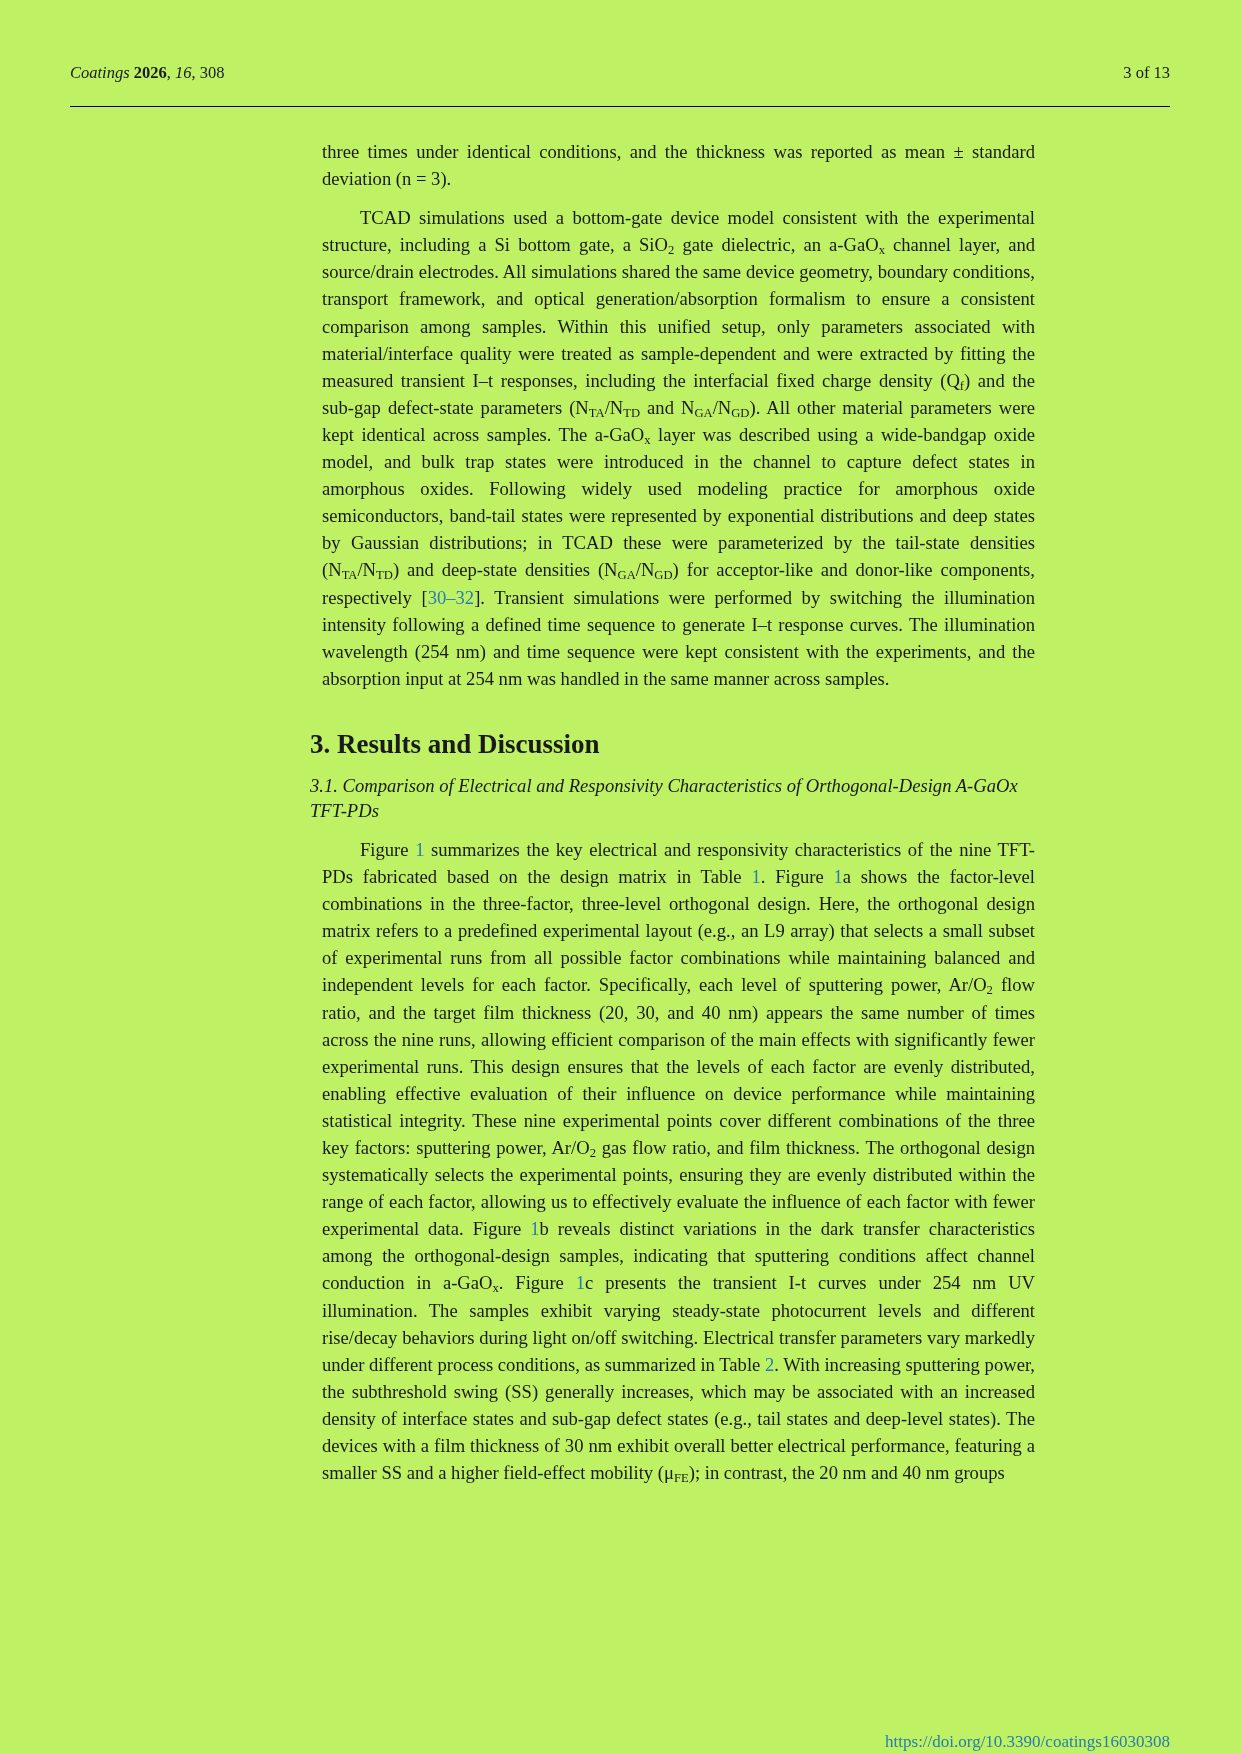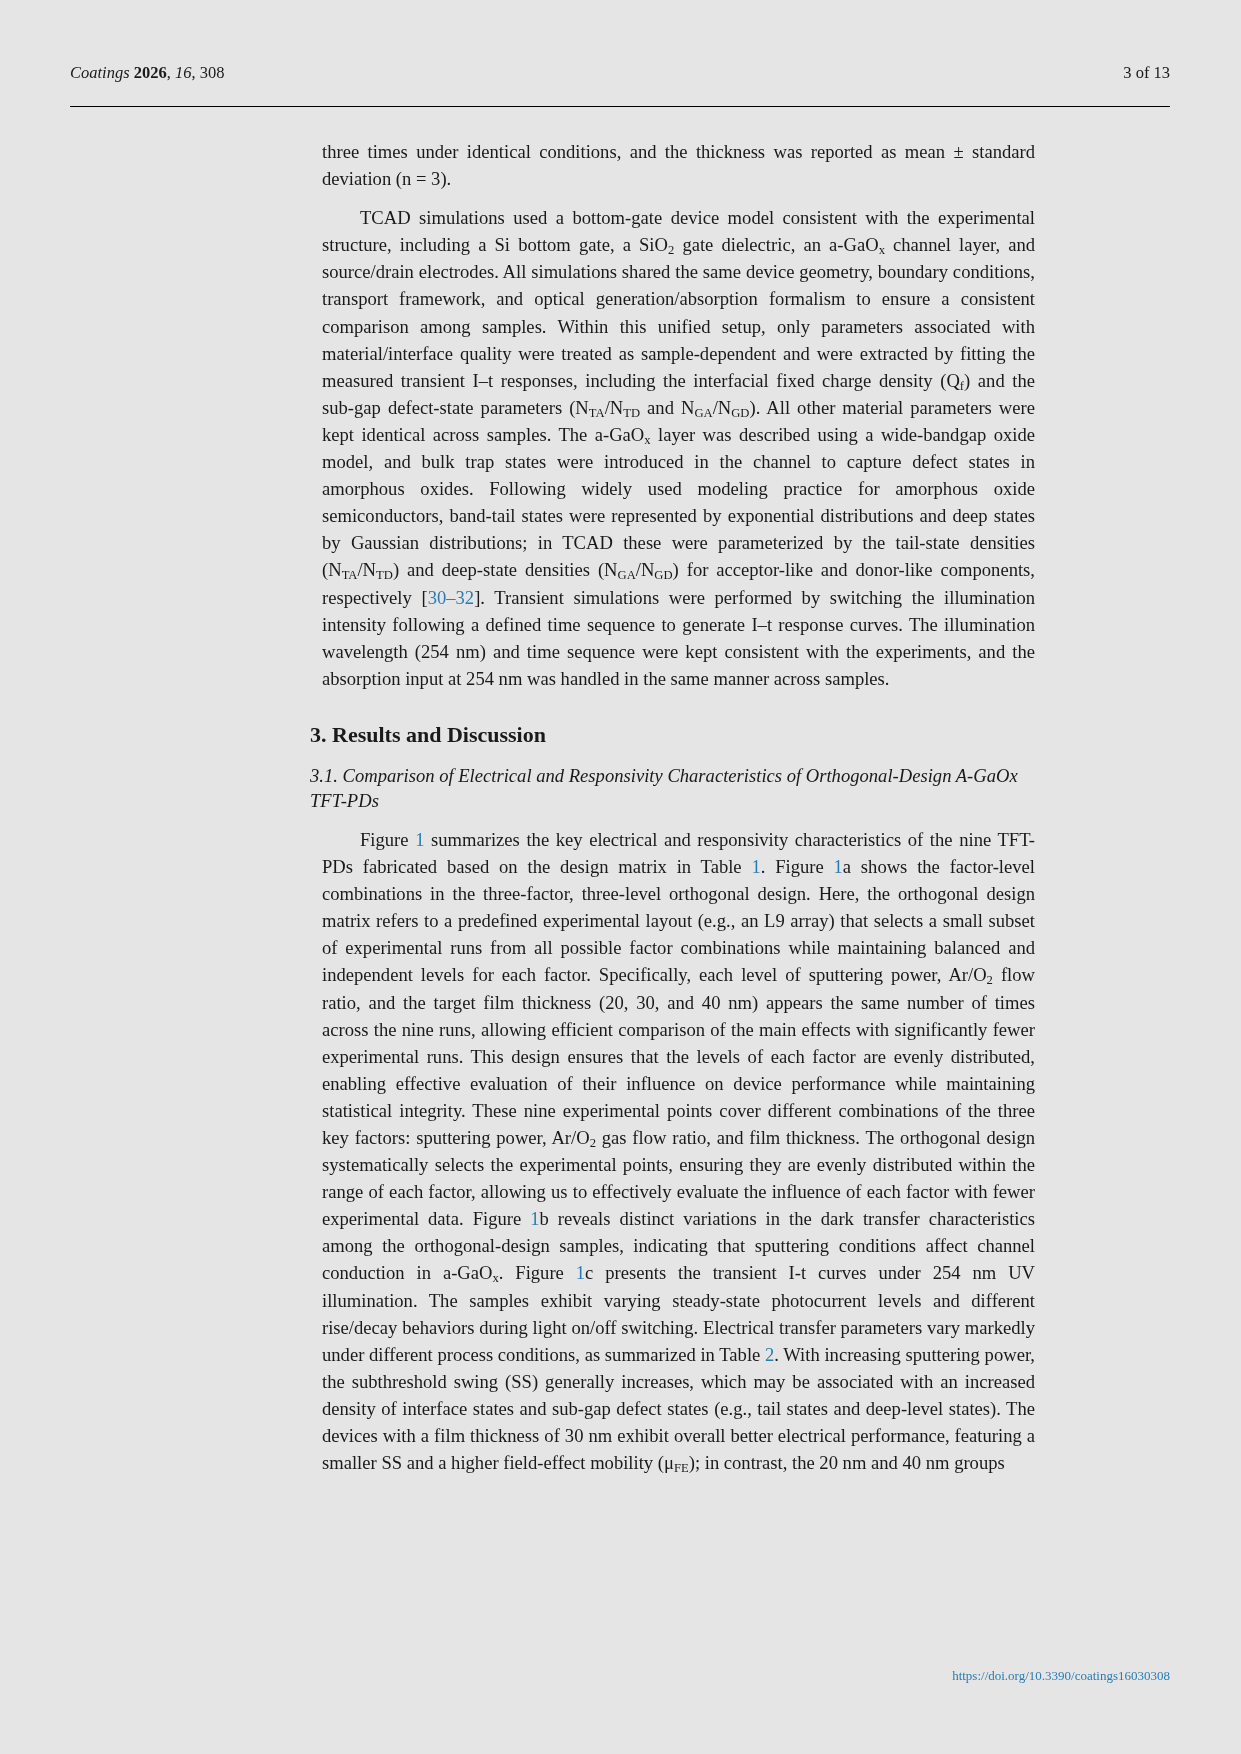--- a/index.html
+++ b/index.html
@@ -1,21 +1,21 @@
 <!DOCTYPE html>
 <html><head>
 <meta charset="utf-8">
 <style>
   html,body { margin:0; padding:0; background:#ffffff; }
   .page {
     position: relative;
     width: 1241px;
     height: 1754px;
     margin: 0 auto;
-    background: #e5e5e5;
+    background: #bef264;
     font-family: "Liberation Serif", "DejaVu Serif", serif;
     color: #1a1a1a;
     box-sizing: border-box;
     padding: 64px 71px 0 70px;
     overflow: hidden;
   }
   .hdr {
     display: flex;
     justify-content: space-between;
     align-items: baseline;
@@ -33,23 +33,23 @@
     width: 737px;
     margin-left: 240px;
     margin-top: 31px;
     font-size: 18.6px;
     line-height: 27.1px;
     text-align: justify;
   }
   .content p { margin: 12px; }
   .content p.indent { text-indent: 38px; }
   .content h2 {
-    font-size: 22px;
+    font-size: 27px;
     font-weight: bold;
-    margin: 29px 0 15px 0;
+    margin: 39px 0 15px 0;
     text-align: left;
   }
   .content h3 {
     font-size: 18.6px;
     font-weight: normal;
     font-style: italic;
     margin: 0 0 13px 0;
     text-align: left;
     line-height: 25px;
   }
@@ -60,23 +60,23 @@
   }
   .it { font-style: italic; }
   .bd { font-weight: bold; }
   a.link, .linkblue {
     color: #2a7cb0;
     text-decoration: none;
     cursor: pointer;
   }
   .doi {
     position: absolute;
-    top: 1668px;
+    top: 1732px;
     right: 71px;
-    font-size: 13px;
+    font-size: 17px;
   }
 </style>
 </head>
 <body>
 
 <div class="page">
   <div class="hdr">
     <div><span class="it">Coatings </span><span class="bd">2026</span><span>, </span><span class="it">16</span><span>, 308</span></div>
     <div>3 of 13</div>
   </div>

